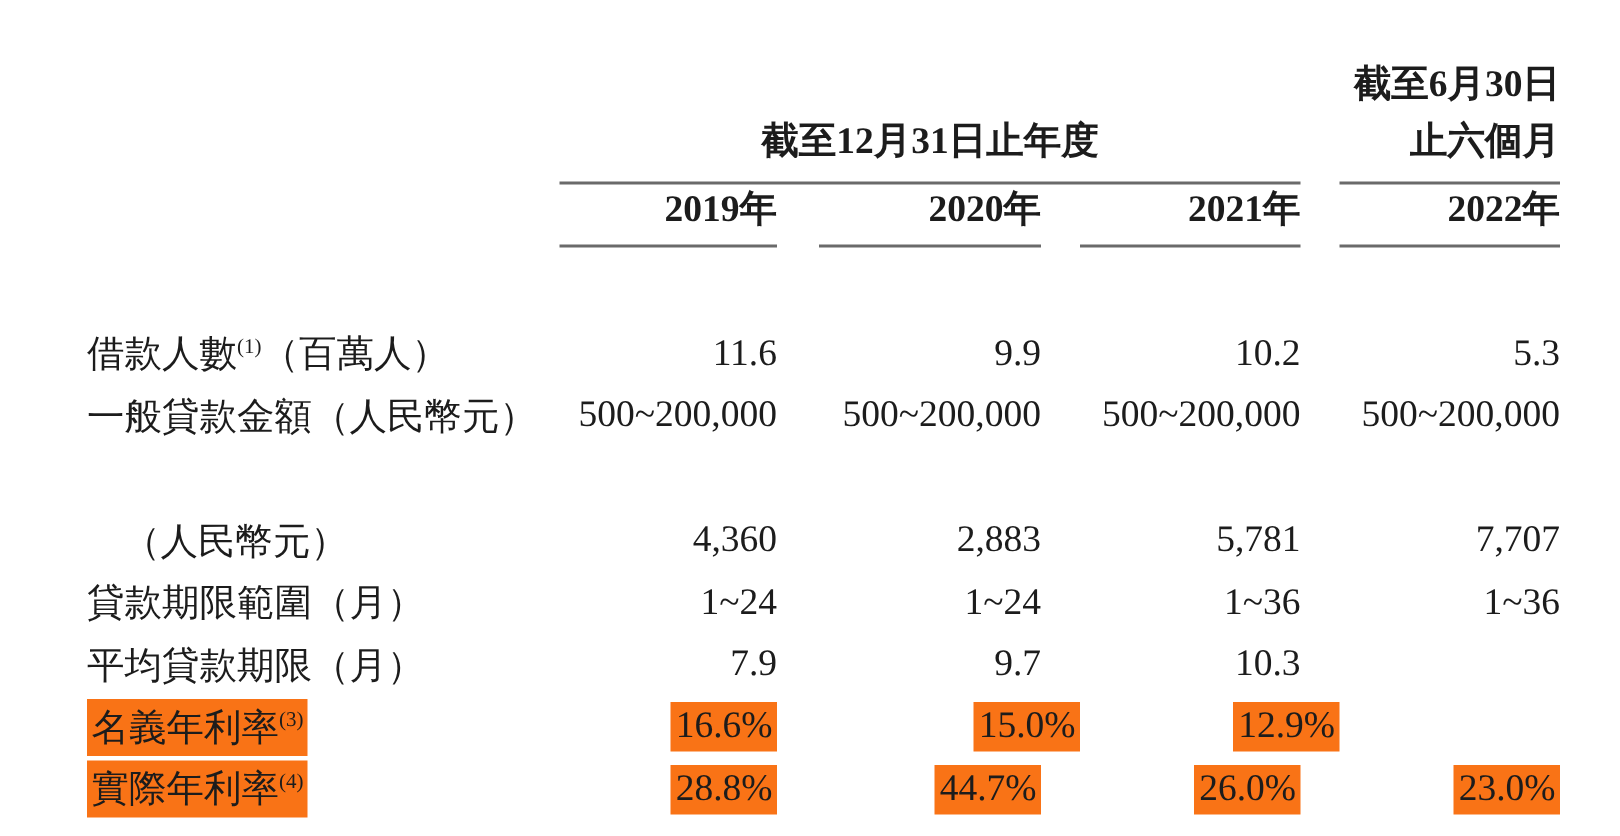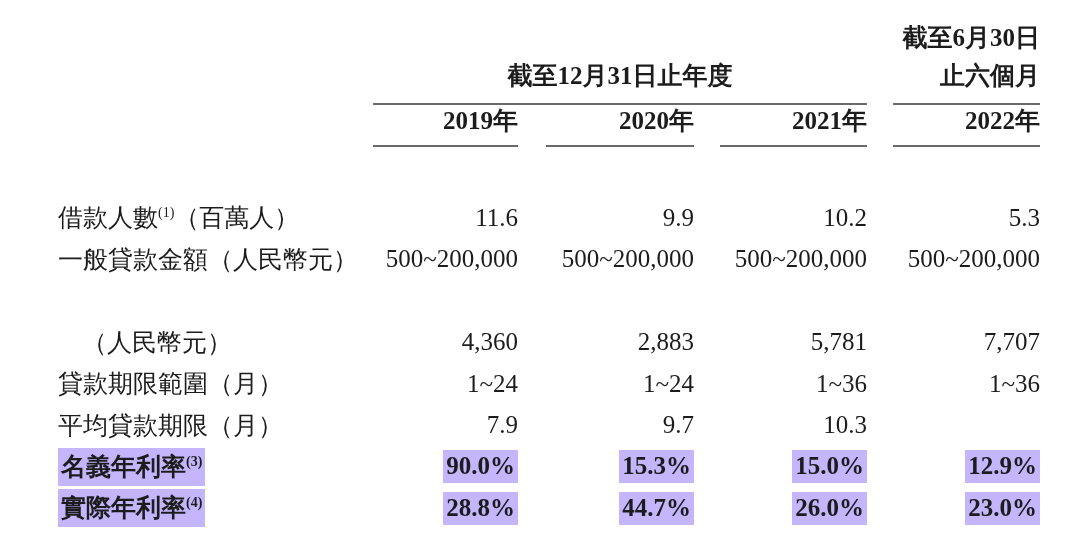--- a/index.html
+++ b/index.html
@@ -1,21 +1,21 @@
 <!DOCTYPE html>
 <html><head>
 <meta charset="utf-8">
 <style>
   html,body{margin:0;padding:0;}
   body{
     width:1080px;height:557px;overflow:hidden;background:#ffffff;
     font-family:"Liberation Serif","DejaVu Serif",serif;
     color:#1c1c1c;font-size:25px;
   }
-  .table-wrap{position:absolute;left:58px;top:22px;width:982px;}
+  .table-wrap{position:absolute;left:58px;top:40px;width:982px;}
   .grid{
     display:grid;
     grid-template-columns:315px 145px 28px 148px 26px 147px 26px 147px;
   }
   .cell{display:flex;align-items:center;min-height:100%;}
   .val{justify-content:flex-end;text-align:right;}
   .label{justify-content:flex-start;text-align:left;align-items:center;}
   .bold{font-weight:bold;}
   .hdrA{height:32px;}
   .hdrA .cell{align-items:flex-end;}
@@ -30,21 +30,21 @@
   .years-row{height:42px;text-align:center;}
   .years-row .ycell{
     align-items:flex-end;justify-content:flex-end;
     border-bottom:2px solid #6a6a6a;padding-bottom:8px;
     box-sizing:border-box;height:42px;display:flex;
   }
   .spacer{height:50px;}
   .drow{height:41.5px;}
   .indent{padding-left:24px;}
   sup{font-size:14px;line-height:0;vertical-align:9px;}
-  .hl{background:#c4b5fd;padding:2px 3px 3px 3px;font-weight:bold;}
+  .hl{background:#f97316;padding:2px 3px 3px 3px;}
 </style>
 </head>
 <body>
 
 <div class="table-wrap">
 
   <div class="grid hdrA">
     <div class="span7"></div>
     <div class="cell val bold">截至6月30日</div>
   </div>
@@ -147,26 +147,23 @@
     <div></div>
     <div class="cell val">10.3</div>
     <div></div>
   </div>
 
   <div class="grid drow">
     <div class="cell label">
       <span class="hl"><span>名義年利率</span><sup>(3)</sup></span>
     </div>
     <div class="cell val">
-        <span class="hl">90.0%</span>
+        <span class="hl">16.6%</span>
       </div>
     <div></div>
-    <div class="cell val">
-        <span class="hl">15.3%</span>
-      </div>
     <div></div>
     <div class="cell val">
         <span class="hl">15.0%</span>
       </div>
     <div></div>
     <div class="cell val">
         <span class="hl">12.9%</span>
       </div>
   </div>
 

